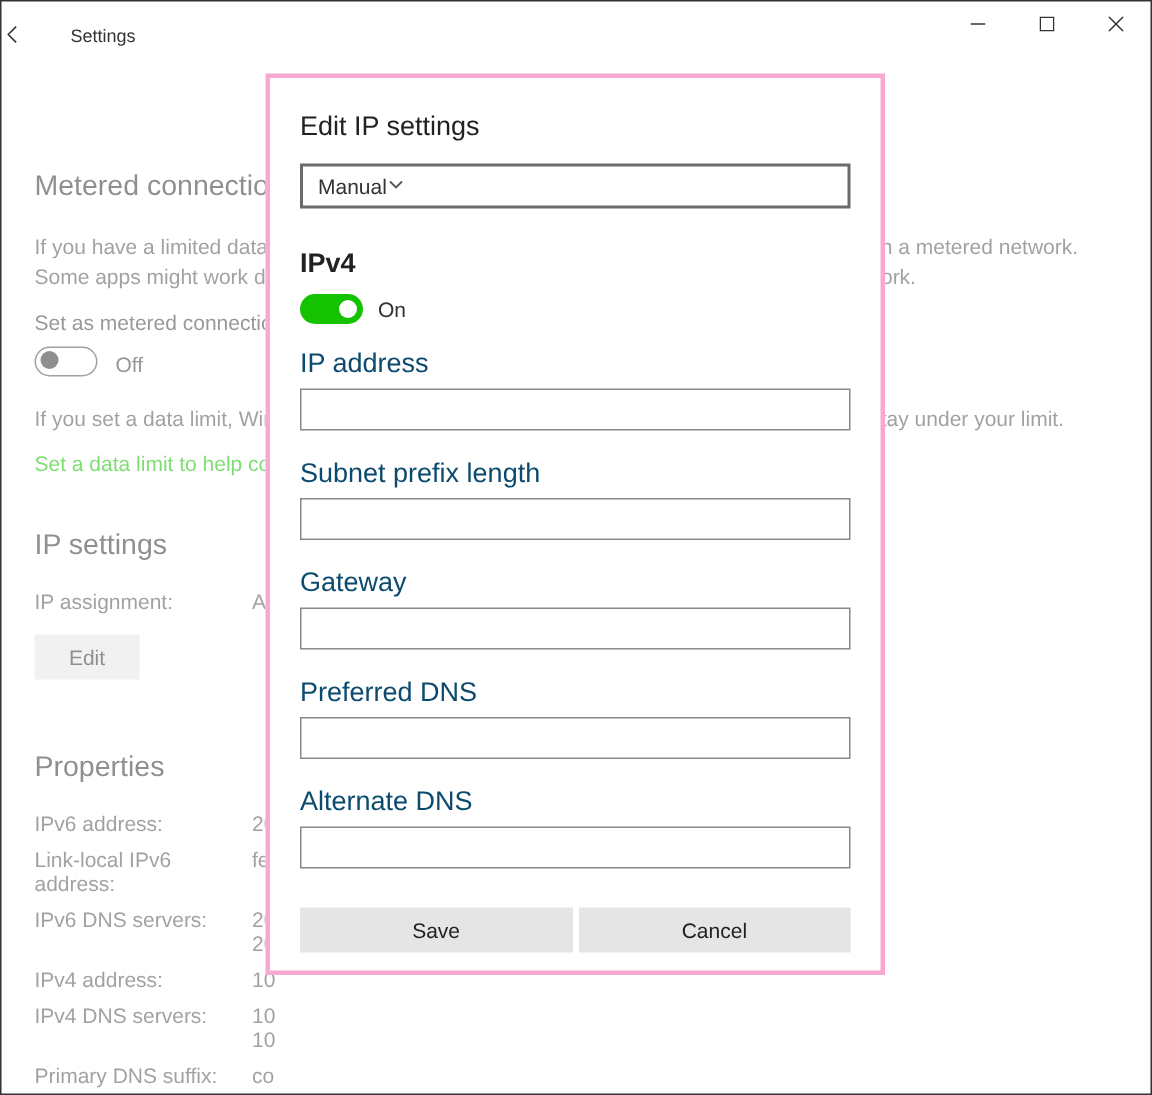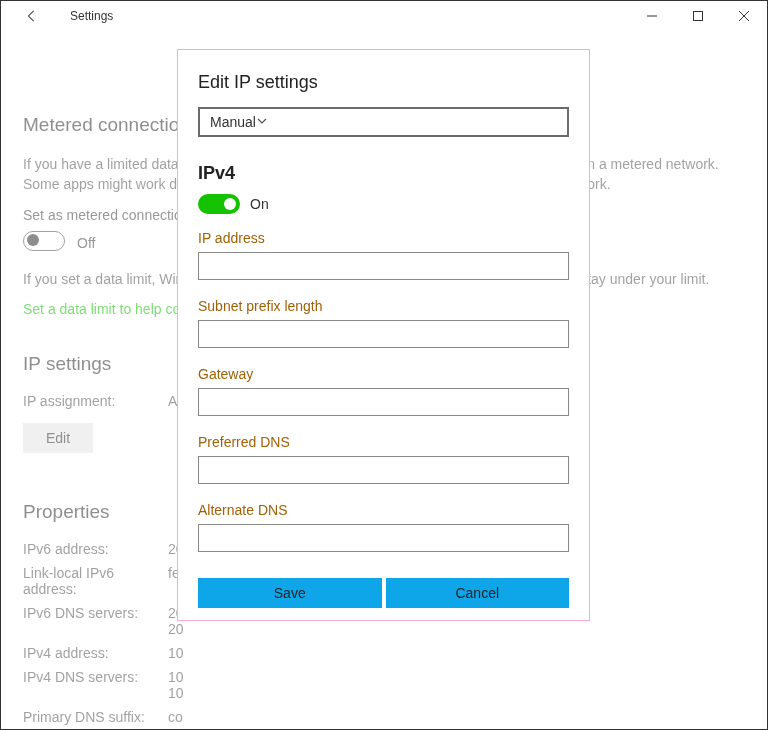--- a/index.html
+++ b/index.html
@@ -1,19 +1,19 @@
 <!DOCTYPE html>
 <html><head>
   <meta charset="utf-8">
   <style>
     * { box-sizing: border-box; margin: 0; padding: 0; }
     body { font-family: "Segoe UI", Tahoma, sans-serif; font-size: 14px; color: #333; background: #fff; width: 768px; height: 730px; overflow: hidden; position: relative; border: 1px solid #333; }
 
     
-    .titlebar { display: flex; align-items: center; height: 30px; padding-left: 23px; }
+    .titlebar { display: flex; align-items: flex-end; height: 30px; padding-left: 0; }
     .titlebar .back-icon { width: 16px; height: 16px; display: flex; align-items: center; justify-content: center; margin-right: 30px; cursor: default; }
     .titlebar .title { font-size: 12px; color: #333; }
     .titlebar .spacer { flex: 1; }
     .window-controls { display: flex; }
     .window-btn { width: 46px; height: 30px; display: flex; align-items: center; justify-content: center; }
 
     
     .page { padding: 20px 22px; opacity: 0.55; position: relative; }
     .page-header { display: flex; align-items: center; gap: 14px; margin-bottom: 32px; justify-content: center; }
     .home-icon { width: 18px; height: 18px; color: #555; }
@@ -27,33 +27,33 @@
     .toggle-off-thumb { position: absolute; width: 12px; height: 12px; background: #333; border-radius: 50%; top: 2.1px; left: 3px; }
     .toggle-text { color: #444; }
     .link { color: #14c200; font-size: 14px; cursor: default; display: block; margin-top: 6px; }
     .kv-row { display: flex; margin-bottom: 8px; font-size: 14px; color: #555; }
     .kv-key { width: 145px; }
     .kv-val { }
     .kv-row.multi .kv-val { white-space: pre-line; }
     .edit-btn { width: 70px; height: 30px; background: #e5e5e5; border: none; font-size: 14px; color: #333; margin-top: 6px; margin-bottom: 20px; }
 
     
-    .dialog { position: absolute; left: 176px; top: 48px; width: 413px; background: #fff; border: 1px solid #f9a8d4; padding: 22px 20px 12px 20px; display: flex; flex-direction: column; }
+    .dialog { position: absolute; left: 176px; top: 48px; width: 413px; background: #fff; border: 3px solid #f9a8d4; padding: 22px 20px 12px 20px; display: flex; flex-direction: column; }
     .dialog h2 { font-size: 18px; font-weight: 400; color: #222; margin-bottom: 14px; }
     .select-wrap { position: relative; margin-bottom: 26px; }
     .select-box { width: 100%; height: 30px; border: 2px solid #6b6b6b; padding: 0 10px; display: flex; align-items: center; justify-content: flex-start; font-size: 14px; color: #333; }
     .chev-down { width: 12px; height: 12px; }
     .sub-heading { font-size: 18px; font-weight: 700; color: #222; margin-bottom: 10px; }
     .toggle-on { display: flex; align-items: center; gap: 10px; margin-bottom: 16px; }
     .toggle-on-track { width: 42px; height: 20px; background: #14c200; border-radius: 10px; position: relative; }
     .toggle-on-thumb { position: absolute; width: 12px; height: 12px; background: #fff; border-radius: 50%; top: 4px; right: 4px; }
-    .field-label { font-size: 14px; color: #a16207; margin-bottom: 6px; display: block; }
+    .field-label { font-size: 18px; color: #0c4a6e; margin-bottom: 6px; display: block; }
     .text-input { width: 100%; height: 28px; border: 1px solid #888; padding: 0 8px; font-size: 14px; outline: none; margin-bottom: 18px; }
     .btnrow { display: flex; gap: 4px; margin-top: 8px; }
-    .dlg-btn { flex: 1; height: 30px; background: #0ea5e9; border: none; font-size: 14px; color: #222; cursor: default; }
+    .dlg-btn { flex: 1; height: 30px; background: #e5e5e5; border: none; font-size: 14px; color: #222; cursor: default; }
   </style>
 </head>
 <body>
 
 <div class="titlebar">
   <div class="back-icon">
     <svg viewBox="0 0 16 16" width="14" height="14">
         <path d="M10 2 L4 8 L10 14" stroke="#333" stroke-width="1.2" fill="none"></path>
       </svg>
   </div>

